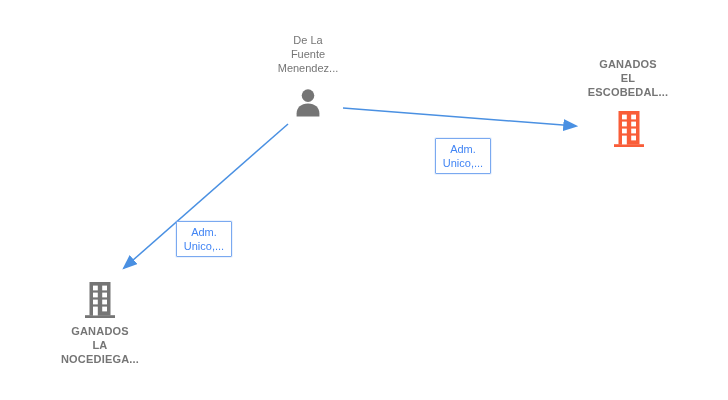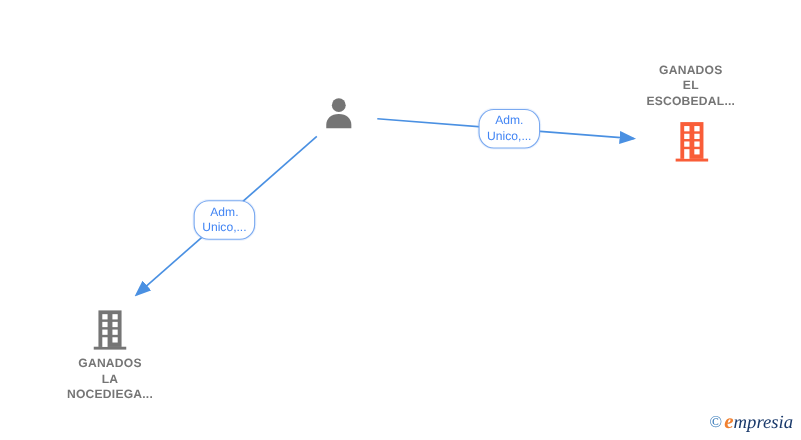--- a/index.html
+++ b/index.html
@@ -25,31 +25,32 @@
     line-height: 14px;
     color: #757575;
     cursor: pointer;
   }
   .company-label { font-weight: bold; letter-spacing: 0.2px; text-align: center; }
   .edge-label {
     position: absolute;
     box-sizing: border-box;
     background: #ffffff;
     border: 1px solid #7aa9f0;
-    border-radius: 14px;
+    border-radius: 1px;
     color: #4285f4;
     font-size: 11px;
     line-height: 14px;
     text-align: center;
     white-space: pre-line;
     display: flex;
     align-items: center;
     justify-content: center;
     box-shadow: 0 0 0 1px rgba(122,169,240,0.15);
     cursor: pointer;
+    margin-top: 39px;
   }
   .node-icon { position: absolute; cursor: pointer; }
   .person-fill { fill: #757575; }
   .company-orange-fill { fill: #f95d38; }
   .company-gray-fill { fill: #757575; }
   .watermark {
     position: absolute;
     right: 7px;
     bottom: 5px;
     font-family: "Liberation Serif", serif;
@@ -71,20 +72,23 @@
   <svg class="edges-layer" viewBox="0 0 728 400">
     <defs>
       <marker id="arrowhead" viewBox="0 0 10 8" refX="8.5" refY="4" markerWidth="10" markerHeight="8" orient="auto">
         <path d="M0 0 L10 4 L0 8 Z" fill="#4a90e2"></path>
       </marker>
     </defs>
     <line class="edge-line" x1="343" y1="108" x2="576" y2="126" marker-end="url(#arrowhead)"></line>
     <line class="edge-line" x1="288" y1="124" x2="124" y2="268" marker-end="url(#arrowhead)"></line>
   </svg>
 
+  <div class="node-label" style="left:258px; top:33px; width:100px;">De La
+Fuente
+Menendez...</div>
   <svg class="node-icon person-fill" style="left:292px; top:88px;" width="32" height="30" viewBox="0 0 32 30">
     <circle cx="16" cy="7.6" r="6.3"></circle>
     <path d="M16 15.6 C 9 15.6 4.6 19.9 4.6 25.3 L4.6 28.6 L27.4 28.6 L27.4 25.3 C27.4 19.9 23 15.6 16 15.6 Z"></path>
   </svg>
 
   <div class="node-label company-label" style="left:572px; top:57px; width:112px;">GANADOS
 EL
 ESCOBEDAL...</div>
   <svg class="node-icon company-orange-fill" style="left:614px; top:111px;" width="30" height="36" viewBox="0 0 30 36">
     <rect x="0" y="33.2" width="30" height="2.8"></rect>
@@ -117,17 +121,14 @@
   </svg>
   <div class="node-label company-label" style="left:44px; top:324px; width:112px;">GANADOS
 LA
 NOCEDIEGA...</div>
 
   <div class="edge-label" style="left:435px; top:99px; width:56px; height:36px;">Adm.
 Unico,...</div>
   <div class="edge-label" style="left:176px; top:182px; width:56px; height:36px;">Adm.
 Unico,...</div>
 
-  <div class="watermark">
-    <span class="wm-copy">©</span><span class="wm-initial">e</span><span class="wm-rest">mpresia</span>
-  </div>
 
 </div>
 
 </body></html>

